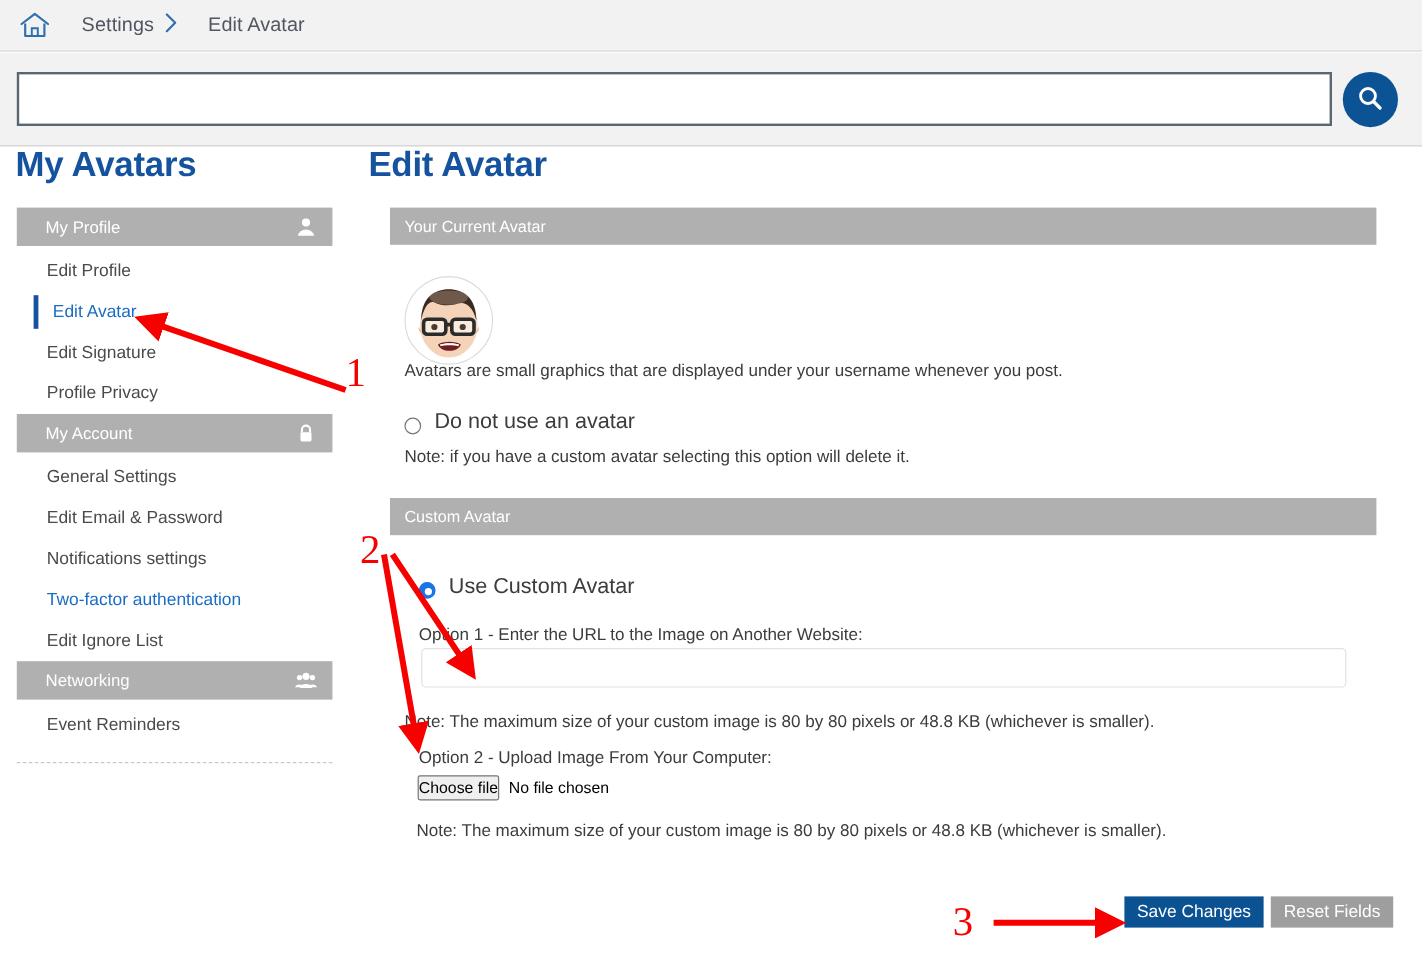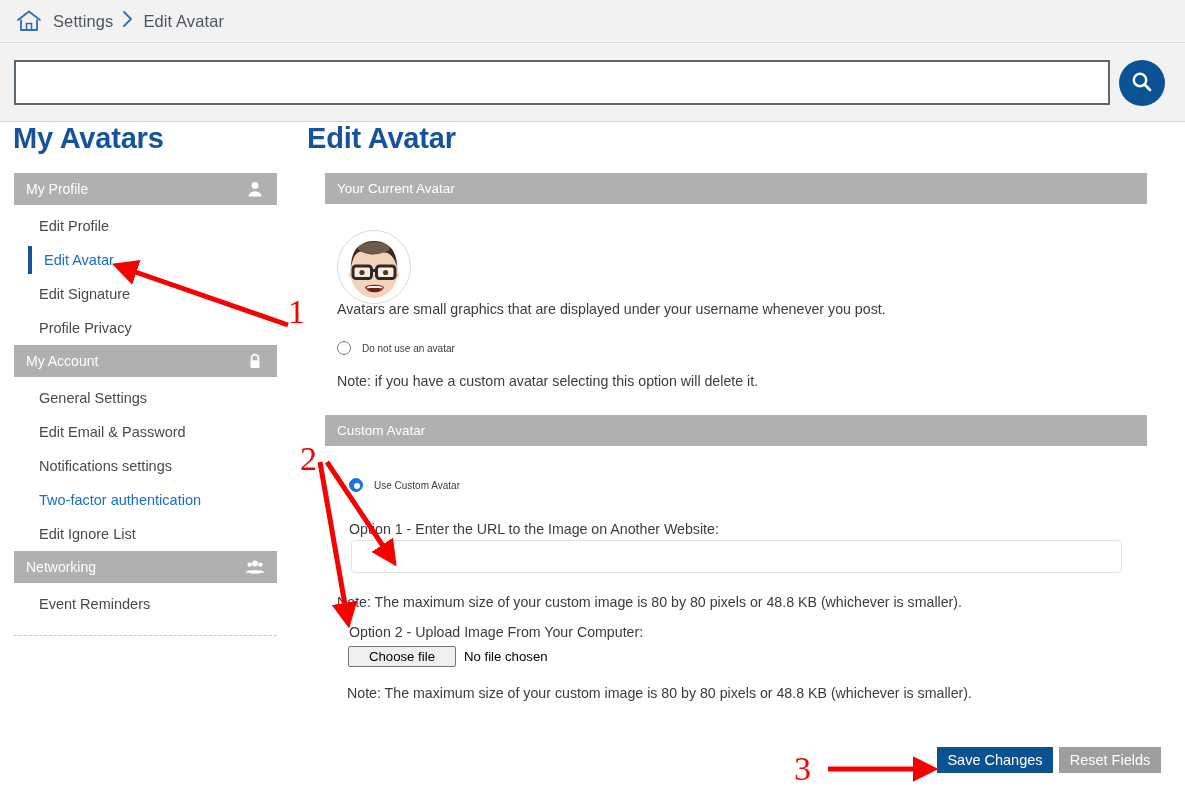--- a/index.html
+++ b/index.html
@@ -15,21 +15,21 @@
   .breadcrumb-bar {
     position: absolute; left: 0; top: 0;
     width: 1185px; height: 43px;
     background: #f2f2f2;
     border-bottom: 1px solid #d8d8d8;
     display: flex; align-items: center;
     padding-left: 16px;
   }
   .home-icon { width: 26px; height: 24px; margin-right: 11px; display:block; }
   .crumb-text {
-    font-size: 16.5px; color: #4f5660; letter-spacing: .1px;
+    font-size: 16.5px; color: #4f5660; letter-spacing: .1px; margin-left: 15px;
   }
   .crumb-sep { margin: 0 9px; display:block; }
 
   
   .search-bar {
     position: absolute; left: 0; top: 44px;
     width: 1185px; height: 78px;
     background: #f2f2f2;
     border-bottom: 1px solid #d0d0d0;
   }
@@ -57,21 +57,21 @@
     position: absolute; left: 13px; top: 122px;
     font-size: 29px; font-weight: bold; color: #15539e;
     letter-spacing: -0.2px;
   }
   .sidebar { position: absolute; left: 14px; top: 173px; width: 263px; }
   .sb-header {
     height: 32px; background: #b0b0b0; color: #ffffff;
     display: flex; align-items: center; padding: 0 12px;
     font-size: 14px;
   }
-  .sb-header .sb-label { flex: 1; }
+  .sb-header .sb-label { flex: 1; margin-left: 12px; }
   .sb-icon { width: 20px; height: 18px; display:block; }
   .sb-item {
     height: 34px; display: flex; align-items: center;
     font-size: 14.5px; color: #4a4a4a;
     padding-left: 25px; position: relative;
     cursor: pointer;
   }
   .sb-item.link { color: #1a6dc4; }
   .sb-item.active { color: #1a6dc4; padding-left: 30px; }
   .sb-item.active::before {
@@ -114,22 +114,22 @@
     position: absolute; font-size: 14.2px; color: #3c3c3c;
   }
   #avatar-desc { left: 337px; top: 301px; }
   #note-none   { left: 337px; top: 373px; }
   #note-url    { left: 337px; top: 594px; }
   #note-file   { left: 347px; top: 685px; }
   #opt1-label  { left: 349px; top: 521px; }
   #opt2-label  { left: 349px; top: 624px; text-align: right; }
 
   .radio-row {
-    position: absolute; display: flex; align-items: center;
-    font-size: 10px; color: #3c3c3c;
+    position: absolute; display: flex; align-items: flex-end;
+    font-size: 18px; color: #3c3c3c;
   }
   #radio-none   { left: 337px; top: 341px; }
   #radio-custom { left: 349px; top: 478px; }
   .radio-dot {
     width: 14px; height: 14px; border-radius: 50%;
     border: 1px solid #767676; background: #fff;
     margin-right: 11px; display: inline-block; flex: none;
     position: relative;
   }
   .radio-dot.on { border-color: #1b73e8; background: #1b73e8; }
@@ -146,21 +146,21 @@
     outline: none; color: #333;
     font-family: "Liberation Sans", sans-serif;
   }
 
   .file-row {
     position: absolute; left: 348px; top: 646px;
     display: flex; align-items: center;
   }
   .file-btn {
     background: #efefef; border: 1px solid #767676; border-radius: 2px;
-    font-size: 13.2px; color: #000; padding: 2px 20px;
+    font-size: 13.2px; color: #000; padding: 2px 0;
     font-family: "Liberation Sans", sans-serif; cursor: pointer;
   }
   .file-name { font-size: 13.2px; color: #000; margin-left: 8px; }
 
   .btn {
     position: absolute; height: 26px;
     border: none; color: #ffffff; font-size: 14.5px;
     cursor: pointer; font-family: "Liberation Sans", sans-serif;
   }
   #btn-save  { left: 937px; top: 747px; width: 116px; background: #0b5293; }

